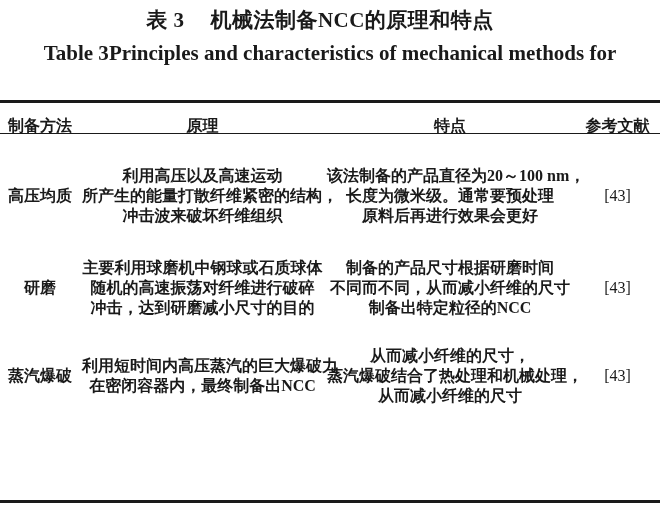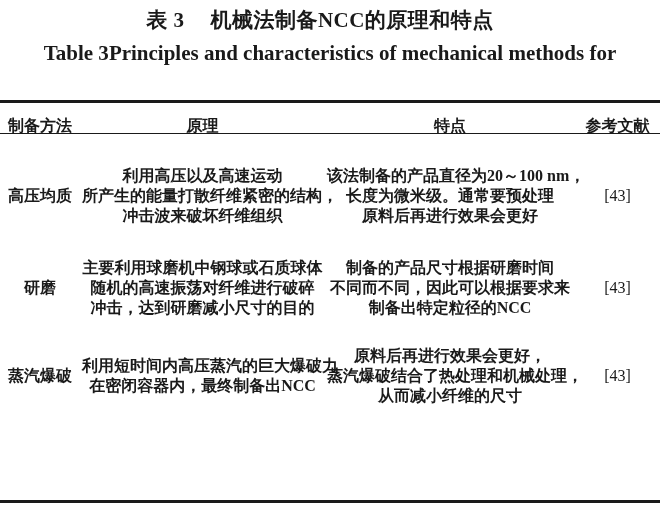--- a/index.html
+++ b/index.html
@@ -90,34 +90,34 @@
       <td>
           <span class="line">研磨</span>
         </td>
       <td>
         <span class="line">主要利用球磨机中钢球或石质球体</span>
         <span class="line">随机的高速振荡对纤维进行破碎</span>
         <span class="line">冲击，达到研磨减小尺寸的目的</span>
       </td>
       <td>
         <span class="line">制备的产品尺寸根据研磨时间</span>
-        <span class="line">不同而不同，因此可以根据要求来</span>
+        <span class="line">不同而不同，从而减小纤维的尺寸</span>
         <span class="line">制备出特定粒径的NCC</span>
       </td>
       <td>[43]</td>
     </tr>
     <tr class="r3">
       <td>
           <span class="line">蒸汽爆破</span>
         </td>
       <td>
         <span class="line">利用短时间内高压蒸汽的巨大爆破力</span>
         <span class="line">在密闭容器内，最终制备出NCC</span>
       </td>
       <td>
-        <span class="line">原料后再进行效果会更好，</span>
+        <span class="line">从而减小纤维的尺寸，</span>
         <span class="line">蒸汽爆破结合了热处理和机械处理，</span>
         <span class="line">从而减小纤维的尺寸</span>
       </td>
       <td>[43]</td>
     </tr>
   </tbody>
 </table>
 
 </body></html>

